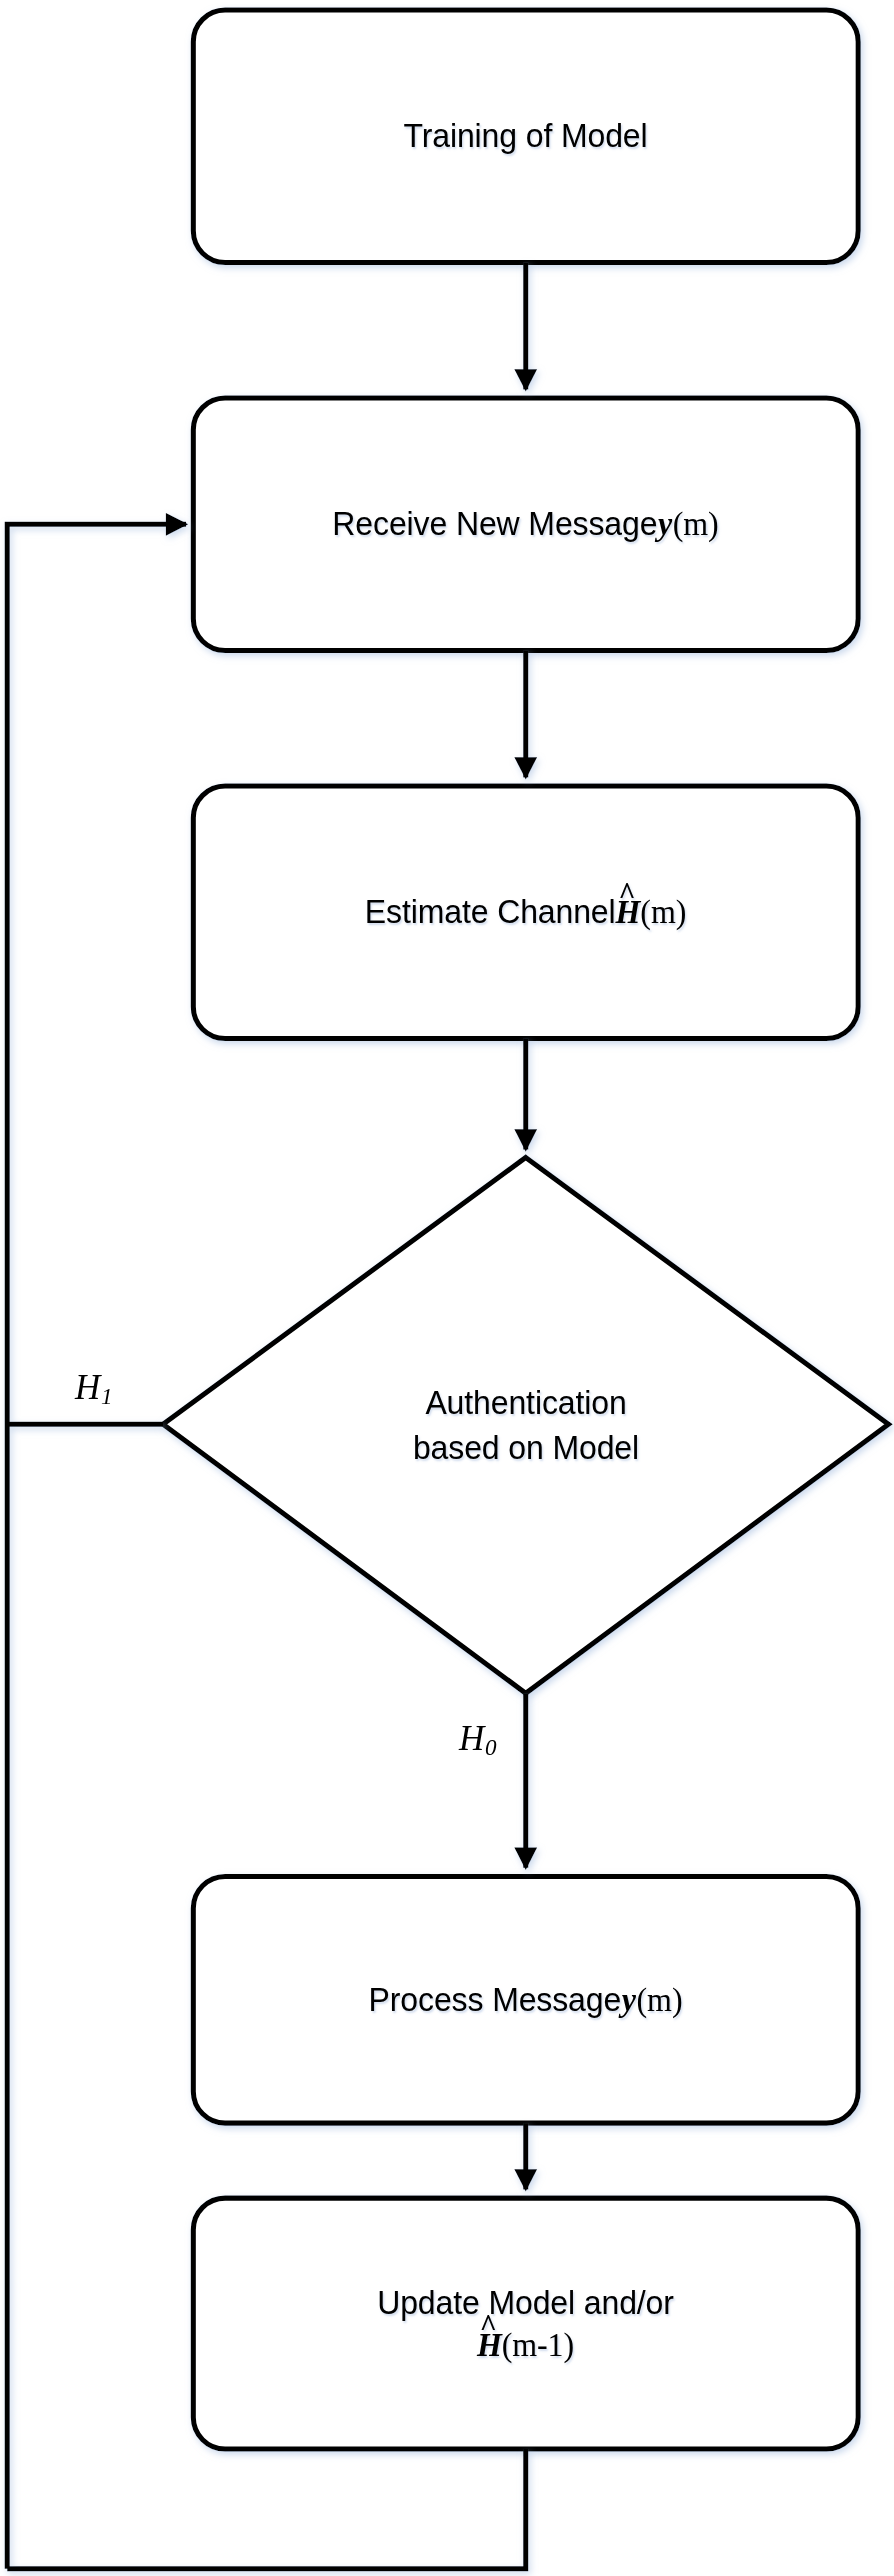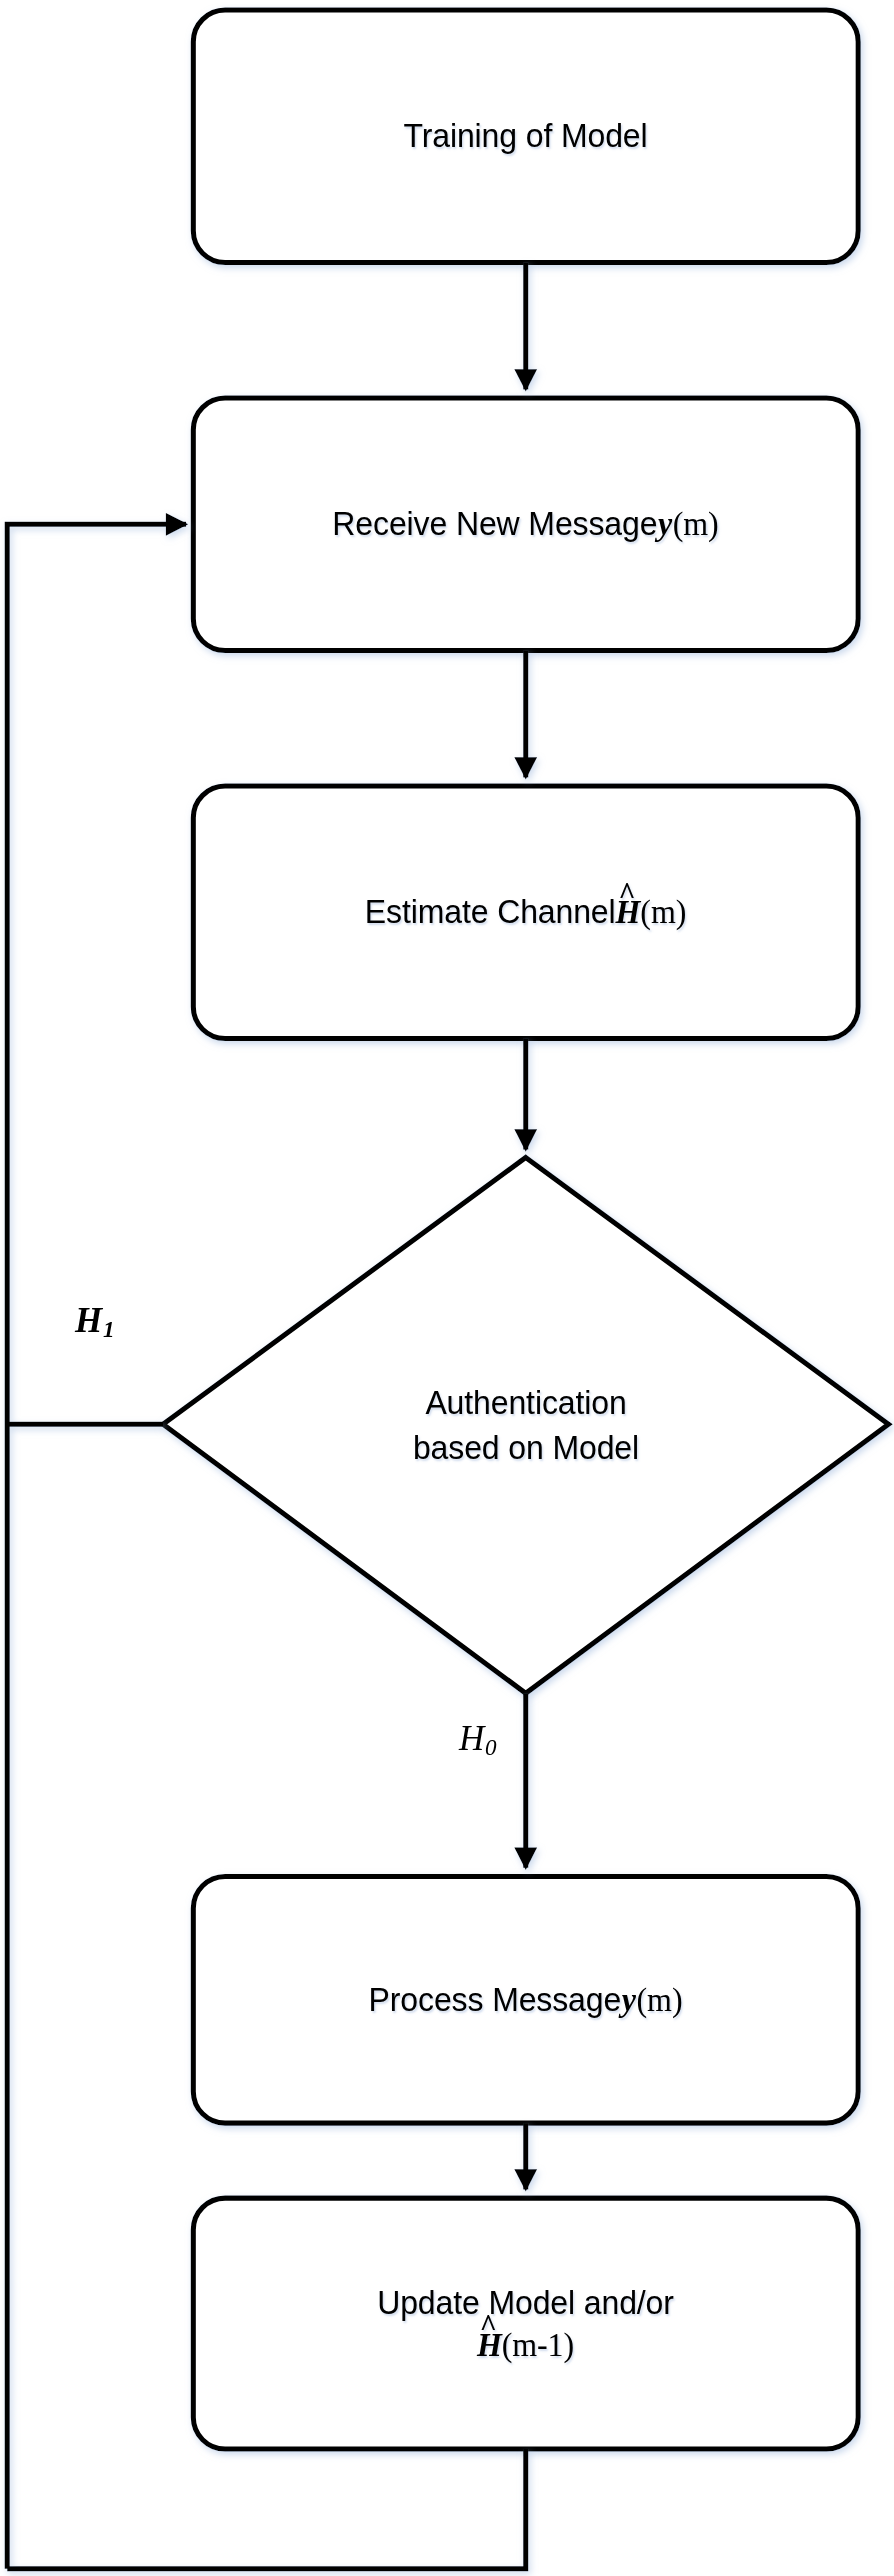--- a/index.html
+++ b/index.html
@@ -179,21 +179,21 @@
     </span>
   </div>
 
   <div class="node-text proc-text" style="left:193px; top:2198px; width:665px; height:251px;">
     <span class="line">Update Model and/or</span>
     <span class="line">
       <span class="hat-wrap"><span class="hat-mark">^</span><span>H</span></span><span class="mathplain">(m-1)</span>
     </span>
   </div>
 
-  <div class="branch-label" style="left:75px; top:1303px;font-weight:bold;">
+  <div class="branch-label" style="left:75px; top:1370px;">
     <span>H</span><sub>1</sub>
   </div>
 
   <div class="branch-label" style="left:459px; top:1721px;text-align:right;">
     <span>H</span><sub>0</sub>
   </div>
 
 </div>
 
 

